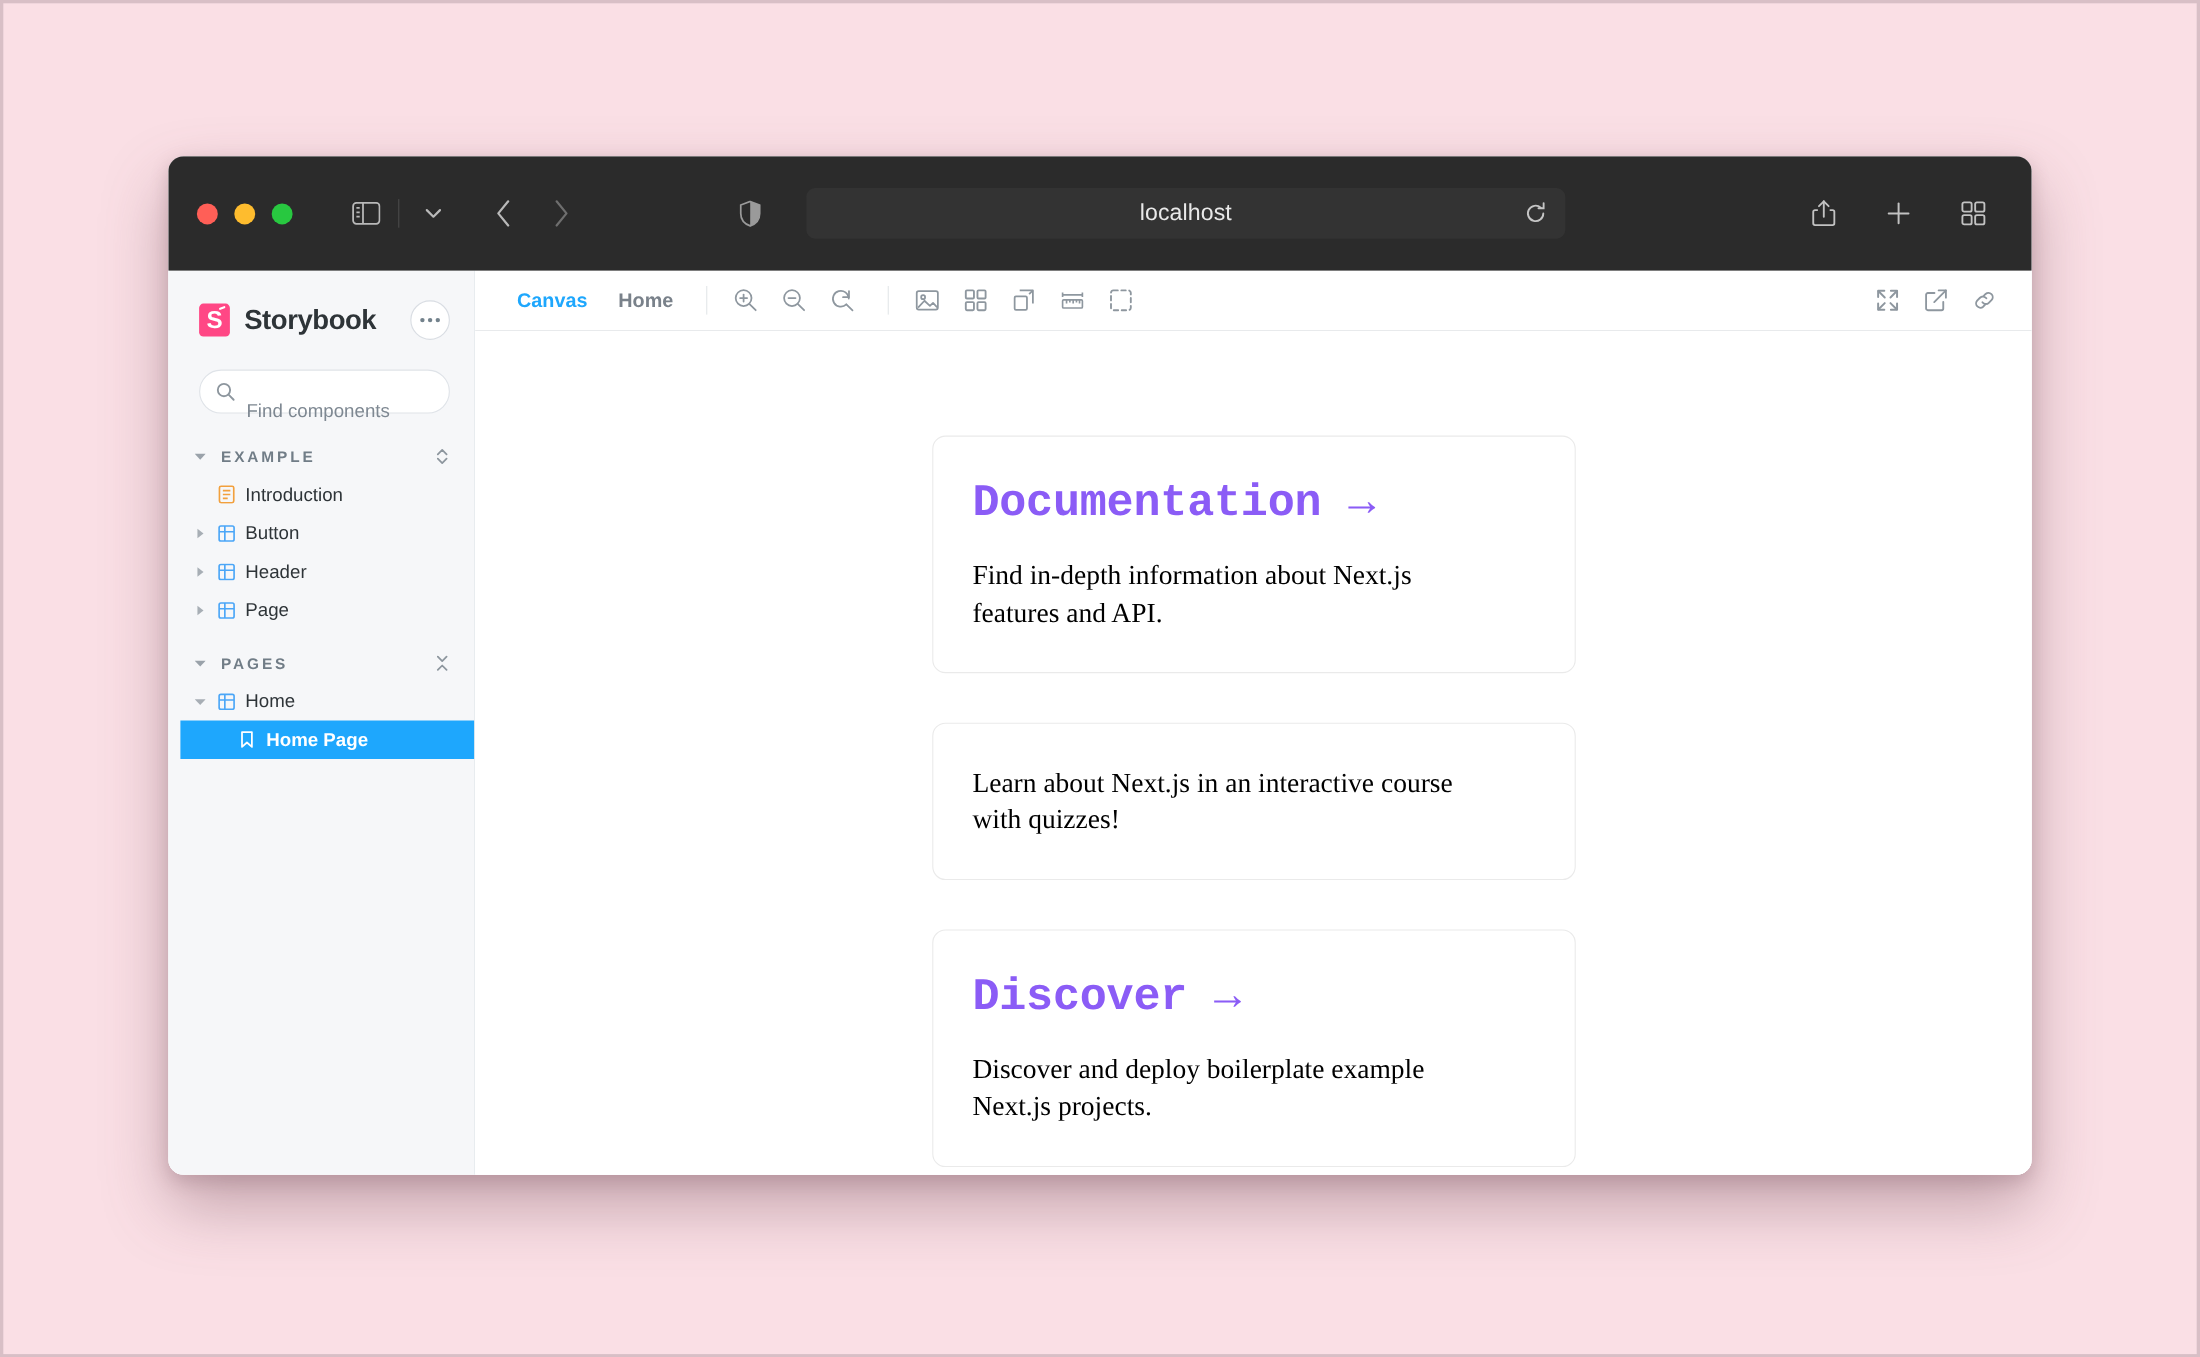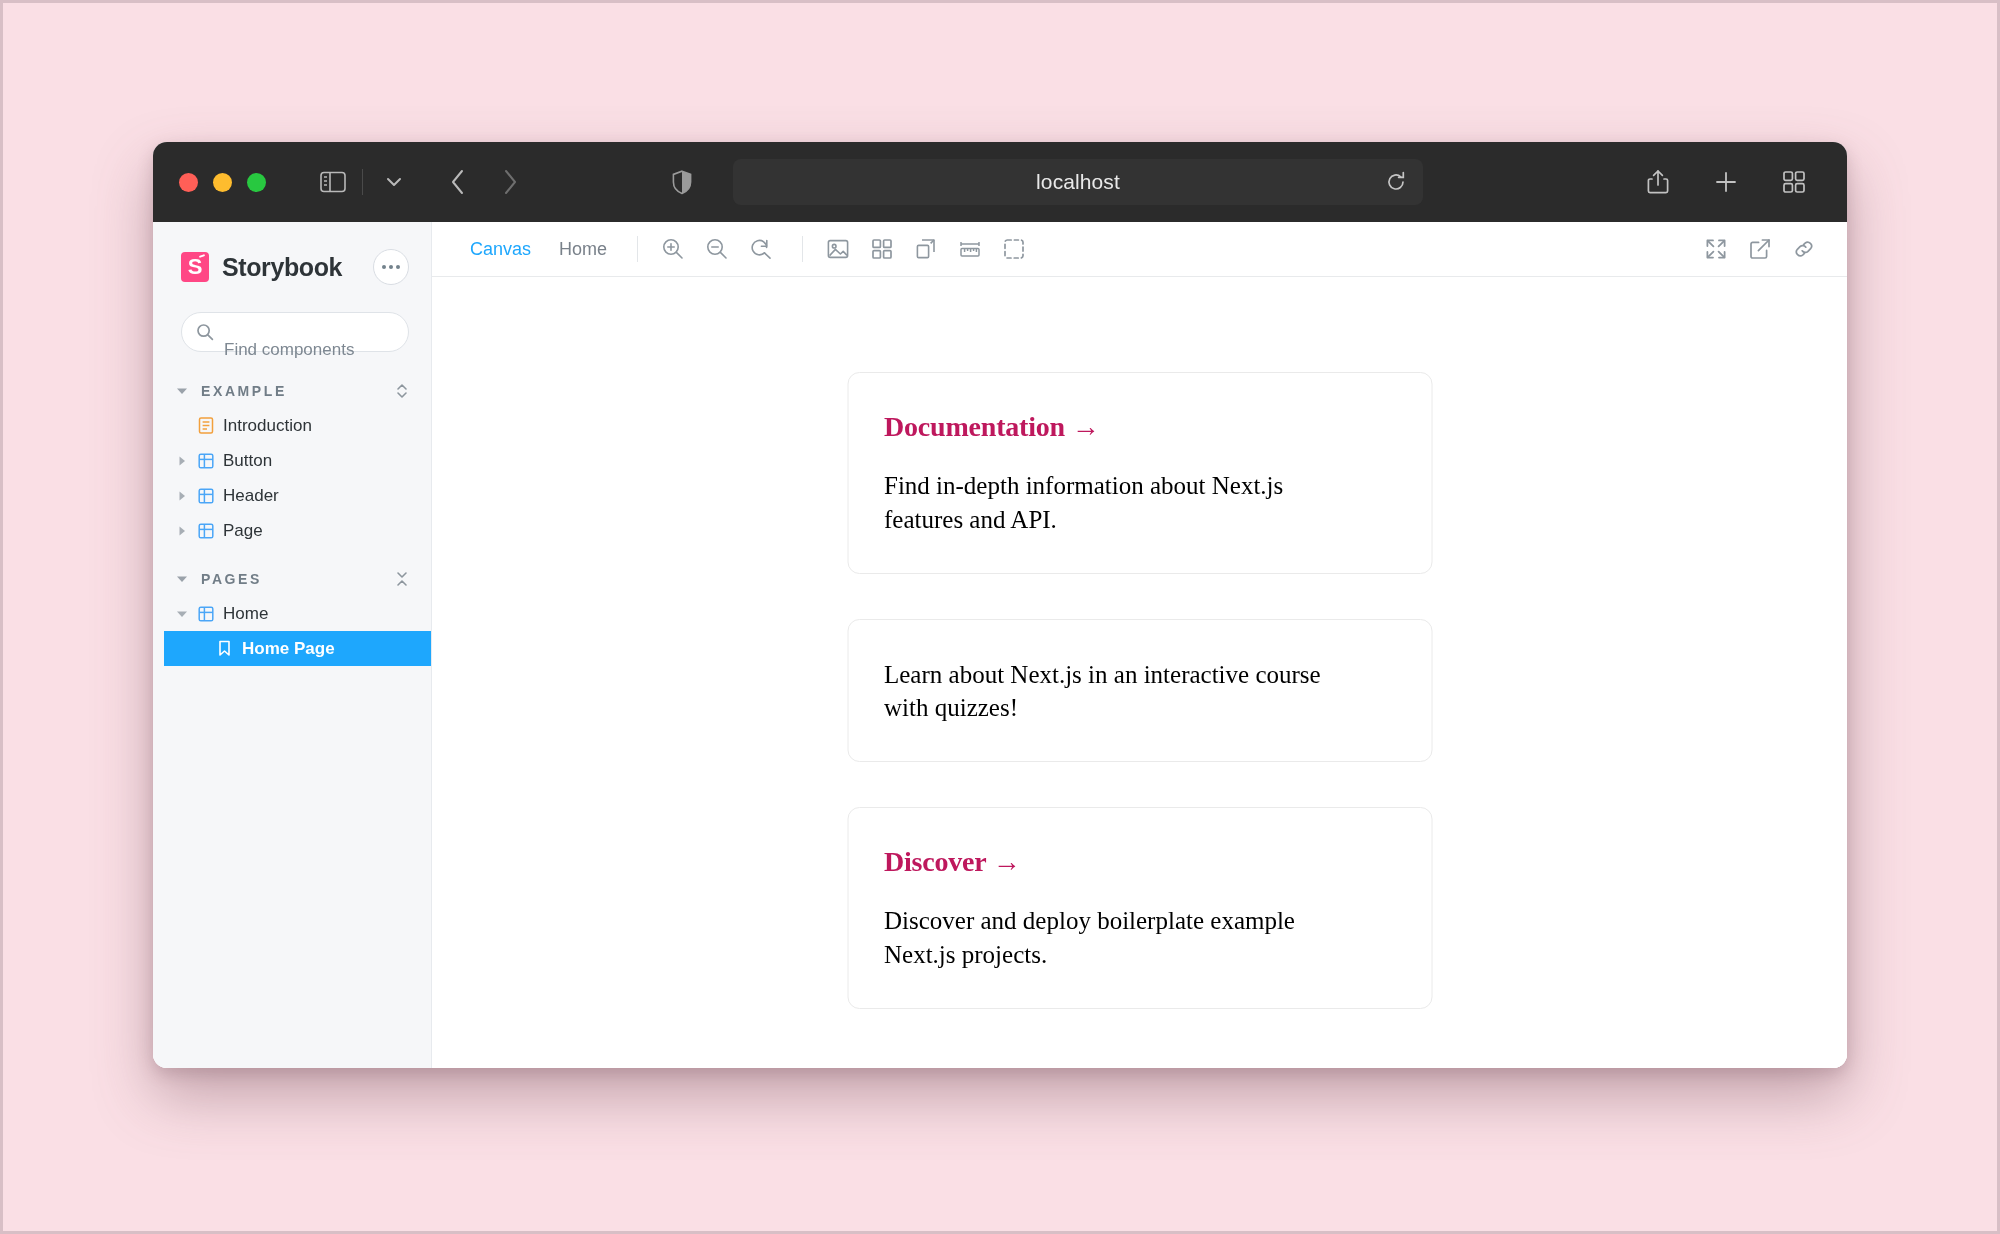--- a/index.html
+++ b/index.html
@@ -27,21 +27,21 @@
     border-radius: 14px;
     background: #f6f7f9;
     box-shadow: 0 28px 58px rgba(120, 80, 92, .42), 0 6px 16px rgba(120,80,92,.24);
     overflow: hidden;
     display: flex;
     flex-direction: column;
   }
 
   
   .titlebar {
-    height: 80px;
+    height: 104px;
     background: #2b2b2b;
     display: flex;
     align-items: center;
     padding: 0 22px 0 26px;
     flex: none;
     position: relative;
   }
   .traffic { display: flex; gap: 15px; align-items: center; }
   .dot { width: 19px; height: 19px; border-radius: 50%; }
   .dot.red { background: #ff5f57; }
@@ -237,21 +237,21 @@
     display: flex; align-items: center;
     padding: 0 18px 0 24px;
     flex: none;
     background: #fff;
   }
   .tab {
     height: 72px;
     display: flex; align-items: center;
     padding: 0 14px;
     font-size: 18px;
-    font-weight: normal;
+    font-weight: bold;
     color: #79818a;
     position: relative;
   }
   .tab.active { color: #1ea7fd; }
   .tab.active::after {
     content: "";
     position: absolute; left: 0; right: 0; bottom: -1px;
     height: 4px; background: #1ea7fd;
   }
   .tb-sep { width: 1px; height: 26px; background: #e3e6e9; margin: 0 16px; }
@@ -277,26 +277,26 @@
     gap: 45px;
   }
   .card {
     border: 1px solid #eaeaea;
     border-radius: 12px;
     padding: 38px 36px 36px 36px;
     background: #fff;
     font-family: "Liberation Serif", serif;
   }
   .card h2 {
-    font-size: 28px;
+    font-size: 41px;
     font-weight: bold;
-    color: #be185d;
+    color: #8b5cf6;
     letter-spacing: -.2px;
     margin-bottom: 26px;
-    font-family: Liberation Serif, serif;
+    font-family: Liberation Mono, monospace;
   }
   .card p {
     font-size: 25px;
     line-height: 1.35;
     color: #000;
     font-family: "Liberation Serif", serif;
     max-width: 470px;
   }
 </style>
 </head>

